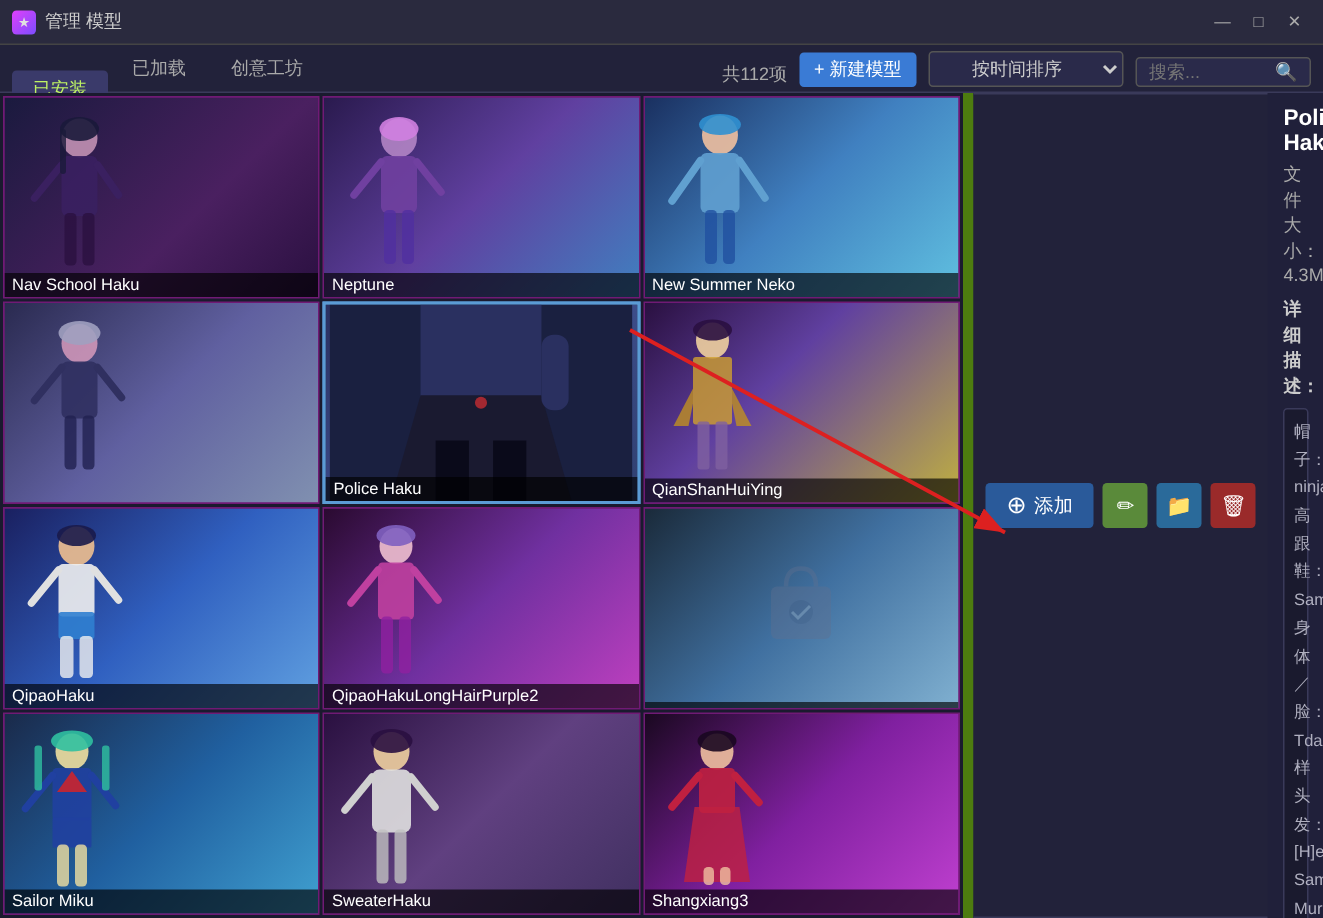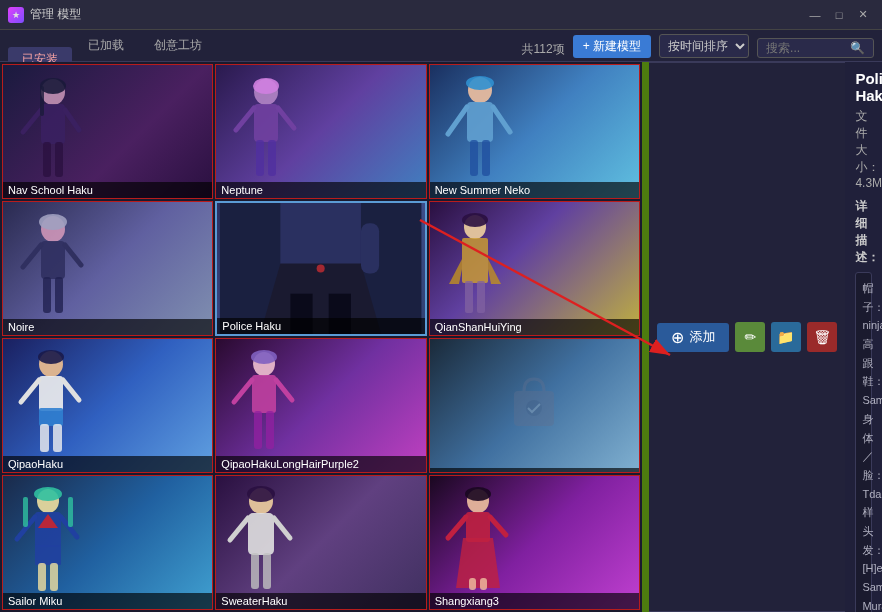--- a/index.html
+++ b/index.html
@@ -76,21 +76,21 @@
       padding: 4px 14px;
       border-radius: 3px 3px 0 0;
       cursor: pointer;
       font-size: 12px;
       color: #aaa;
       background: transparent;
       border: none;
     }
     .tab.active {
       background: #3a3a6a;
-      color: #fca5a5;
+      color: #bef264;
       margin-top: 28px;
     }
     .tab-bar-right {
       display: flex;
       align-items: flex-end;
       gap: 8px;
     }
     .item-count {
       color: #aaa;
       font-size: 12px;
@@ -105,21 +105,21 @@
       font-size: 12px;
       display: flex;
       align-items: center;
       gap: 4px;
     }
     .sort-dropdown {
       background: #2a2a4a;
       border: 1px solid #555;
       color: #ccc;
       border-radius: 3px;
-      padding: 3px 4px;
+      padding: 3px 24px;
       cursor: pointer;
       font-size: 12px;
     }
     .search-box {
       display: flex;
       align-items: center;
       background: #2a2a4a;
       border: 1px solid #555;
       border-radius: 3px;
       padding: 2px 8px;
@@ -153,21 +153,21 @@
 
     .model-grid {
       display: grid;
       grid-template-columns: repeat(3, 1fr);
       gap: 2px;
     }
 
     .model-item {
       position: relative;
       height: 135px;
-      background: #b91c1c;
+      background: #701a75;
       overflow: hidden;
       cursor: pointer;
       border: 1px solid transparent;
     }
     .model-label {
       position: absolute;
       bottom: 0;
       left: 0;
       right: 0;
       background: rgba(0,0,0,0.65);
@@ -388,21 +388,20 @@
           <svg width="80" height="110" viewBox="0 0 80 110" style="position:absolute;bottom:16px;left:10px;">
             <ellipse cx="40" cy="20" rx="12" ry="13" fill="#e0a0c0" opacity="0.8"></ellipse>
             <rect x="28" y="32" width="24" height="38" rx="4" fill="#303060" opacity="0.9"></rect>
             <line x1="28" y1="36" x2="10" y2="58" stroke="#303060" stroke-width="5" stroke-linecap="round"></line>
             <line x1="52" y1="36" x2="68" y2="56" stroke="#303060" stroke-width="5" stroke-linecap="round"></line>
             <rect x="30" y="68" width="8" height="36" rx="3" fill="#202050" opacity="0.8"></rect>
             <rect x="42" y="68" width="8" height="36" rx="3" fill="#202050" opacity="0.8"></rect>
             <ellipse cx="40" cy="13" rx="14" ry="8" fill="#a0a0c0" opacity="0.9"></ellipse>
           </svg>
         </div>
-        <div class="model-label">Noire</div>
       </div>
 
       <div class="model-item police-selected" style="border:2px solid #5b9bd5;">
         <div class="img-block c5" style="background: linear-gradient(135deg, #2a3060 0%, #405090 50%, #304070 100%);">
 
           <svg width="100%" height="100%" viewBox="0 0 200 130" style="position:absolute;top:0;left:0;">
 
             <rect x="0" y="0" width="200" height="130" fill="#1a2040"></rect>
 
             <rect x="60" y="0" width="80" height="90" fill="#2a3060"></rect>

